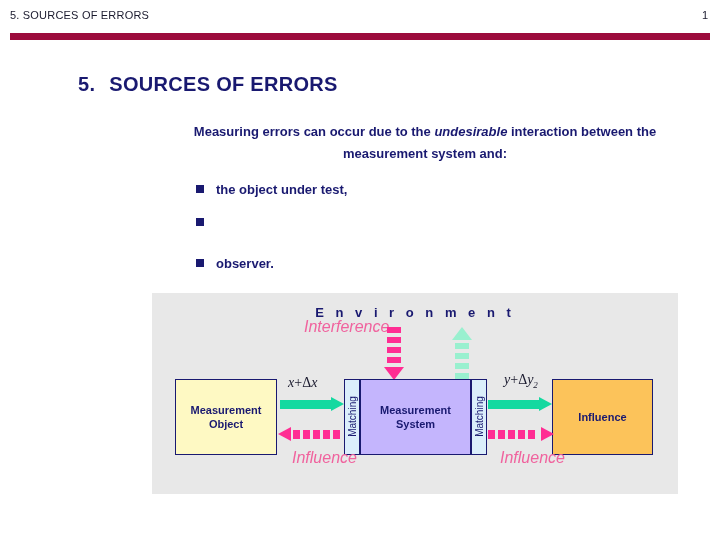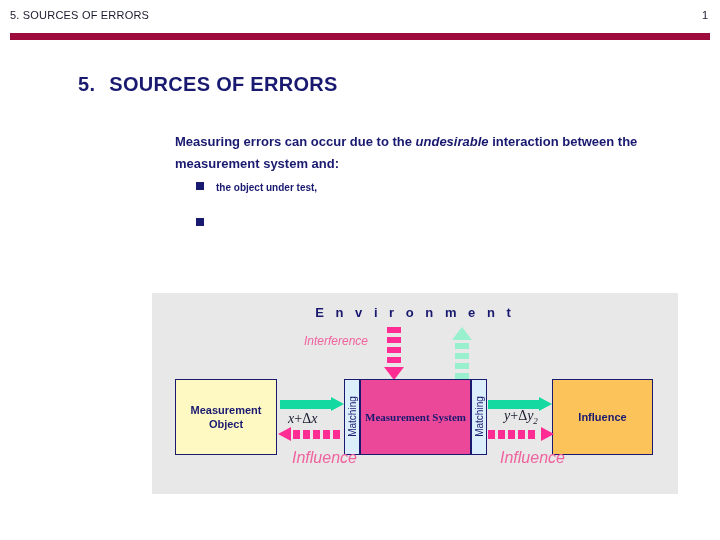--- a/index.html
+++ b/index.html
@@ -57,26 +57,27 @@
     color: #191970;
     letter-spacing: 0.3px;
     white-space: nowrap;
   }
   #page-title .num { margin-right: 14px; }
 
   
   #intro-paragraph {
     position: absolute;
     left: 175px;
-    top: 131px;
+    top: 121px;
     width: 500px;
     font-size: 13px;
     color: #191970;
     line-height: 22px;
     font-weight: 600;
+    text-align: center;
   }
   #intro-paragraph em {
     font-style: italic;
   }
 
   
   #bullet-list {
     position: absolute;
     left: 196px;
     top: 182px;
@@ -91,21 +92,21 @@
     width: 8px;
     height: 8px;
     background: #191970;
     display: inline-block;
     margin-right: 12px;
     flex: 0 0 auto;
     position: relative;
     top: -1px;
   }
   .bullet-text {
-    font-size: 10px;
+    font-size: 13px;
     color: #191970;
     font-weight: 600;
   }
 
   
   #diagram-panel {
     position: absolute;
     left: 152px;
     top: 293px;
     width: 526px;
@@ -121,22 +122,22 @@
     font-size: 13px;
     font-weight: bold;
     color: #191970;
     letter-spacing: 4px;
   }
 
   
   #interference-label {
     position: absolute;
     left: 152px;
-    top: 41px;
-    font-size: 12px;
+    top: 25px;
+    font-size: 16px;
     font-style: italic;
     color: #f0639e;
     white-space: nowrap;
   }
 
   
   .v-arrow {
     position: absolute;
     width: 20px;
   }
@@ -191,22 +192,21 @@
     top: 86px;
     width: 102px;
     height: 76px;
     background: #fef9c3;
   }
   #measurement-system-box {
     left: 208px;
     top: 86px;
     width: 111px;
     height: 76px;
-    background: #ec4899;
-    font-family: Liberation Serif, serif;
+    background: #c4b5fd;
   }
   #observer-box {
     left: 400px;
     top: 86px;
     width: 101px;
     height: 76px;
     background: #fcc css;
     background: #fcc35a;
   }
   .matching-box {
@@ -308,21 +308,20 @@
   }
 
   
   .formula-label {
     position: absolute;
     font-family: "Liberation Serif", serif;
     font-style: italic;
     font-size: 14px;
     color: #1a1a2e;
     white-space: nowrap;
-    margin-top: 36px;
   }
   #formula-x { left: 136px; top: 82px; }
   #formula-y { left: 352px; top: 79px; }
   .formula-label sub {
     font-size: 9px;
   }
   .formula-label .op {
     font-style: normal;
   }
 
@@ -354,20 +353,24 @@
   <span>Measuring errors can occur due to the </span><em>undesirable</em><span> interaction between the measurement system and:</span>
 </div>
 
 <div id="bullet-list">
   <div class="bullet-row">
     <span class="bullet-marker"></span>
     <span class="bullet-text">the object under test,</span>
   </div>
   <div class="bullet-row">
     <span class="bullet-marker"></span>
+  </div>
+  <div class="bullet-row">
+    <span class="bullet-marker"></span>
+    <span class="bullet-text">observer.</span>
   </div>
 </div>
 
 <div id="diagram-panel">
 
   <div id="environment-heading">E n v i r o n m e n t</div>
 
   <div id="interference-label">Interference</div>
 
   <div class="v-arrow" id="interference-arrow-down">

